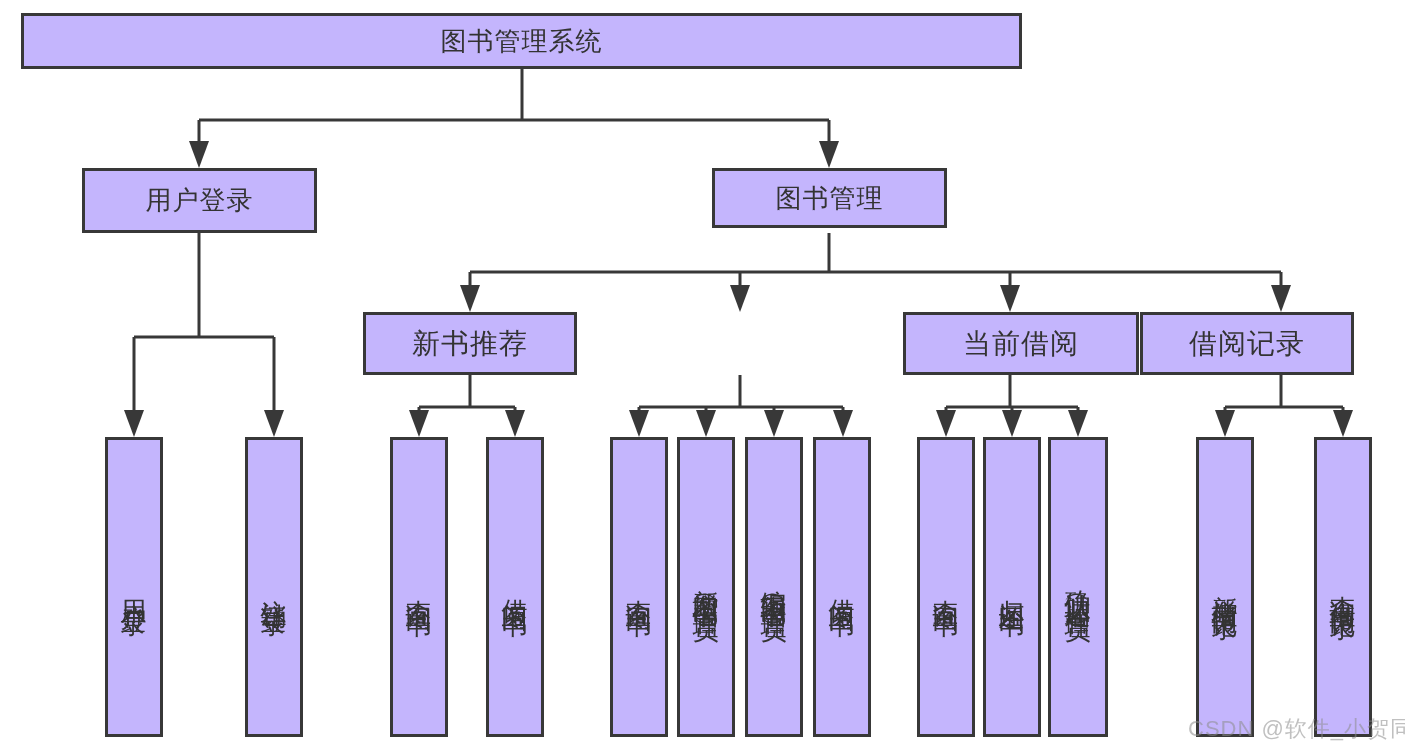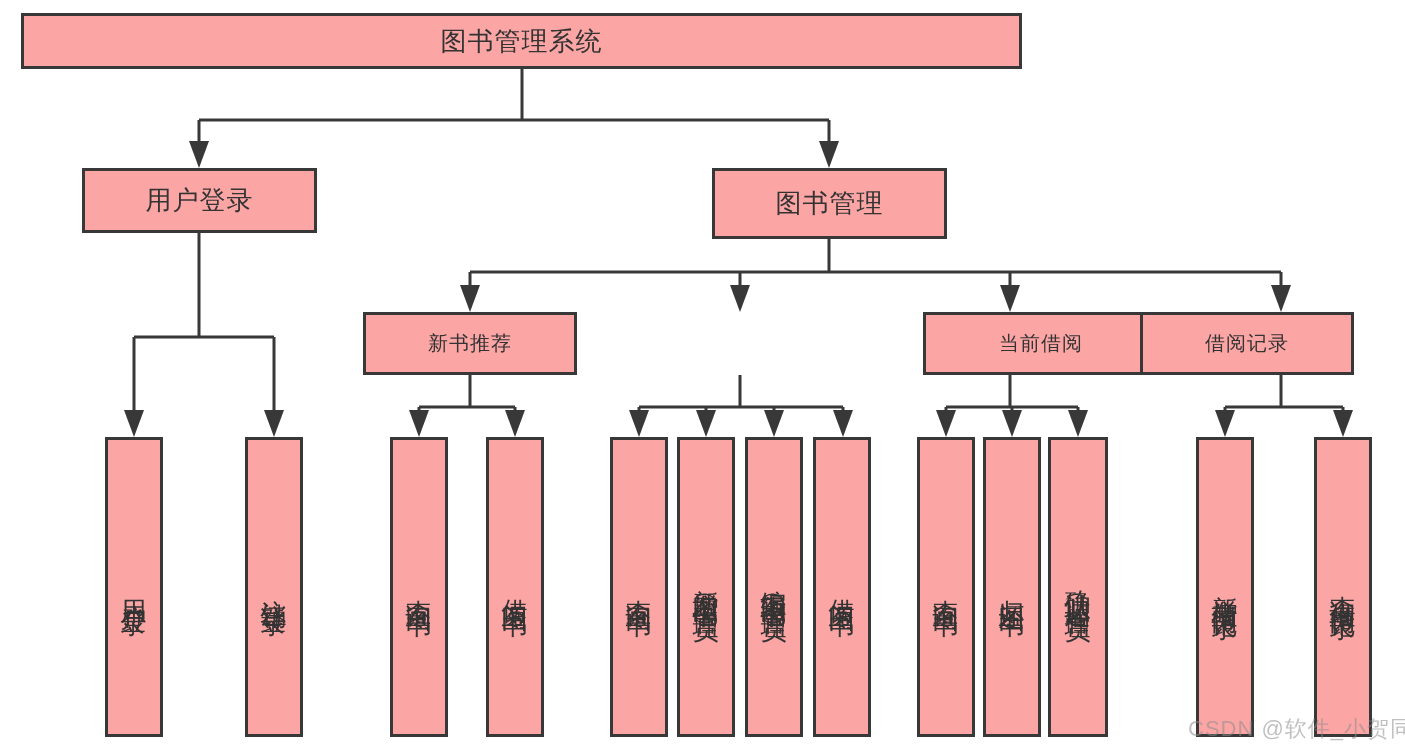--- a/index.html
+++ b/index.html
@@ -9,31 +9,31 @@
     height: 747px;
     background: #ffffff;
     font-family: "Liberation Sans", sans-serif;
     overflow: hidden;
   }
   .wires { position: absolute; left: 0; top: 0; z-index: 1; }
   .node {
     position: absolute;
     box-sizing: border-box;
     border: 3px solid #383838;
-    background: #fca5a5;
+    background: #c4b5fd;
     color: #333333;
     display: flex;
     align-items: center;
     justify-content: center;
     z-index: 2;
     letter-spacing: 1px;
   }
   .root-node   { font-size: 26px; }
   .level2-node { font-size: 26px; }
-  .level3-node { font-size: 20px; }
+  .level3-node { font-size: 28px; }
   .leaf-node   { z-index: 2; }
   .vtext {
     writing-mode: vertical-rl;
     text-orientation: mixed;
     font-size: 26px;
     line-height: 1;
     letter-spacing: 4px;
     white-space: nowrap;
   }
   .watermark {
@@ -81,24 +81,24 @@
       <polygon points="1002,410 1022,410 1012,437"></polygon>
       <polygon points="1068,410 1088,410 1078,437"></polygon>
       <polygon points="1215,410 1235,410 1225,437"></polygon>
       <polygon points="1333,410 1353,410 1343,437"></polygon>
     </g>
   </svg>
 
   <div class="node root-node" style="left:21px; top:13px; width:1001px; height:56px;">图书管理系统</div>
 
   <div class="node level2-node" style="left:82px; top:168px; width:235px; height:65px;">用户登录</div>
-  <div class="node level2-node" style="left:712px; top:168px; width:235px; height:71px;">图书管理</div>
+  <div class="node level2-node" style="left:712px; top:168px; width:235px; height:60px;">图书管理</div>
 
   <div class="node level3-node" style="left:363px; top:312px; width:214px; height:63px;">新书推荐</div>
-  <div class="node level3-node" style="left:903px; top:312px; width:236px; height:63px;margin-left:20px;">当前借阅</div>
+  <div class="node level3-node" style="left:903px; top:312px; width:236px; height:63px;">当前借阅</div>
   <div class="node level3-node" style="left:1140px; top:312px; width:214px; height:63px;">借阅记录</div>
 
   <div class="node leaf-node" style="left:105px; top:437px; width:58px; height:300px;">
     <span class="vtext">用户登录</span>
   </div>
   <div class="node leaf-node" style="left:245px; top:437px; width:58px; height:300px;">
     <span class="vtext">注销登录</span>
   </div>
 
   <div class="node leaf-node" style="left:390px; top:437px; width:58px; height:300px;">

